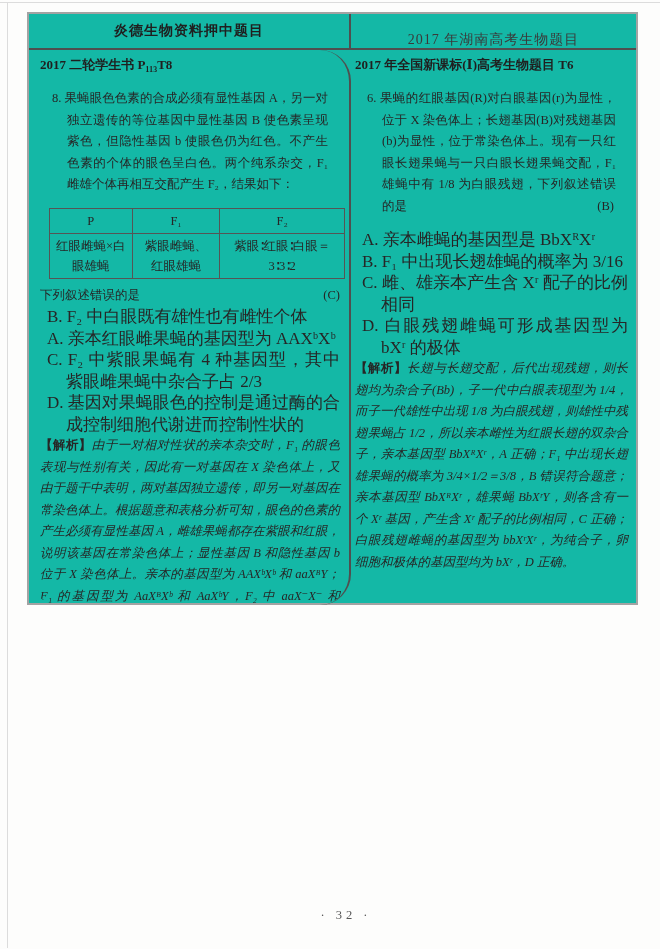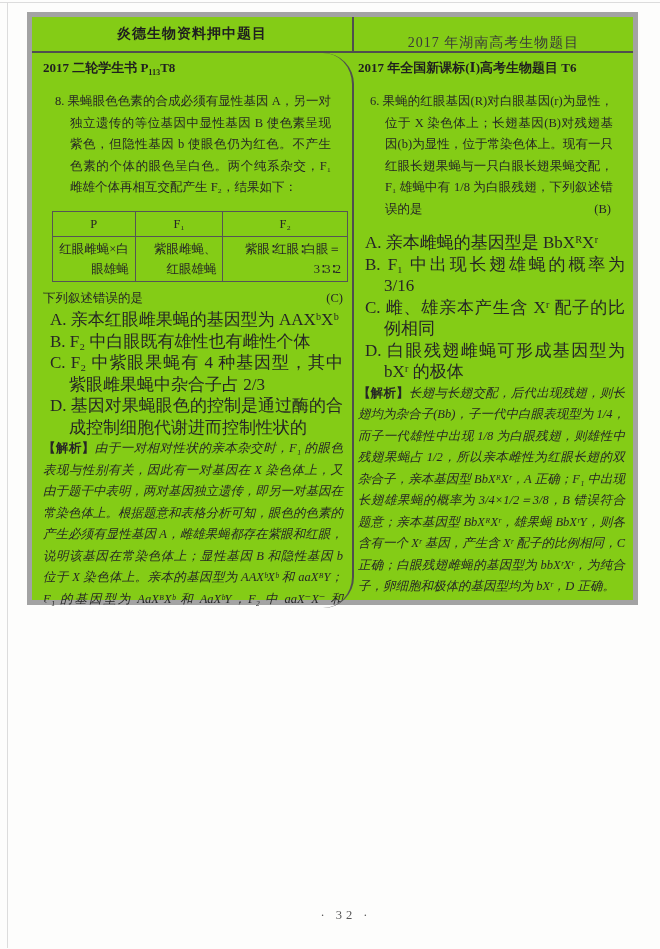--- a/index.html
+++ b/index.html
@@ -6,21 +6,21 @@
   body{
     width:660px;height:949px;position:relative;background:#fdfdfc;
     font-family:"Liberation Serif","DejaVu Serif",serif;color:#262626;
     overflow:hidden;
   }
   .scan-edge-top{position:absolute;left:0;top:2px;width:660px;height:1px;background:#dcdcdc;}
   .scan-edge-left{position:absolute;left:7px;top:2px;width:1px;height:946px;background:#dcdcdc;}
 
   .doc-table{
     position:absolute;left:27px;top:12px;width:611px;height:593px;
-    box-sizing:border-box;border:5px solid #a3a3a3;background:#84cc16;
+    box-sizing:border-box;border:2px solid #a3a3a3;background:#14b8a6;
   }
   .hdr-row{display:flex;height:36px;border-bottom:2px solid #4f4f4f;box-sizing:border-box;}
   .hdr-cell{
     display:flex;align-items:center;justify-content:center;
     font-size:14px;letter-spacing:1px;box-sizing:border-box;
   }
   .hdr-cell.lft{width:322px;border-right:2px solid #4f4f4f;font-weight:bold;color:#1f1f1f;}
   .hdr-cell.rgt{flex:1;font-weight:normal;color:#3a3a3a;margin-top:17px;}
 
   .body-row{display:flex;height:555px;box-sizing:border-box;}
@@ -41,21 +41,21 @@
 
   table.inner{
     border-collapse:collapse;margin:5px 0 6px 9px;width:296px;
     font-size:12.5px;
   }
   table.inner th,table.inner td{
     border:1px solid #555;padding:2px 6px;line-height:20px;
     font-weight:normal;box-sizing:border-box;vertical-align:top;
   }
   table.inner th{text-align:center;}
-  table.inner td{text-align:right;}
+  table.inner td{text-align:center;}
   .tc1{width:83px;} .tc2{width:88px;} .tc3{width:125px;}
 
   .page-number{
     position:absolute;left:16px;top:908px;width:660px;text-align:center;
     font-size:12.5px;color:#555;letter-spacing:4px;
   }
 </style>
 </head>
 <body>
 
@@ -89,22 +89,22 @@
           <td>紫眼∶红眼∶白眼＝3∶3∶2</td>
         </tr>
       </tbody>
         </table>
 
       <div class="prompt-line">
         <span>下列叙述错误的是</span>
         <span>(C)</span>
       </div>
 
+      <p class="option">B. F₂ 中白眼既有雄性也有雌性个体</p>
       <p class="option">A. 亲本红眼雌果蝇的基因型为 AAXᵇXᵇ</p>
-      <p class="option">B. F₂ 中白眼既有雄性也有雌性个体</p>
       <p class="option">C. F₂ 中紫眼果蝇有 4 种基因型，其中紫眼雌果蝇中杂合子占 2/3</p>
       <p class="option">D. 基因对果蝇眼色的控制是通过酶的合成控制细胞代谢进而控制性状的</p>
 
       <p class="analysis"><span class="a-label">【解析】</span><span class="a-body">由于一对相对性状的亲本杂交时，F₁ 的眼色表现与性别有关，因此有一对基因在 X 染色体上，又由于题干中表明，两对基因独立遗传，即另一对基因在常染色体上。根据题意和表格分析可知，眼色的色素的产生必须有显性基因 A，雌雄果蝇都存在紫眼和红眼，说明该基因在常染色体上；显性基因 B 和隐性基因 b 位于 X 染色体上。亲本的基因型为 AAXᵇXᵇ 和 aaXᴮY；F₁ 的基因型为 AaXᴮXᵇ 和 AaXᵇY，F₂ 中 aaX⁻X⁻ 和 aaX⁻Y 为白眼，既有雄性个体也有雌性个体；F₂ 中紫眼果蝇有 AAXᴮXᵇ、AaXᴮXᵇ、AAXᴮY、AaXᴮY 共 4 种基因型，其中紫眼雌果蝇全部为杂合子；眼色色素的化学本质不是蛋白质，所以上述基因对果蝇眼色的控制是通过控制酶的合成控制代谢过程进而控制性状的。</span></p>
     </div>
 
     <div class="col rgt">
       <div class="source">2017 年全国新课标(Ⅰ)高考生物题目 T6</div>
 
       <p class="stem"><span>6.</span> <span>果蝇的红眼基因(R)对白眼基因(r)为显性，位于 X 染色体上；长翅基因(B)对残翅基因(b)为显性，位于常染色体上。现有一只红眼长翅果蝇与一只白眼长翅果蝇交配，F₁ 雄蝇中有 1/8 为白眼残翅，下列叙述错误的是</span><span class="answer-abs">(B)</span></p>

